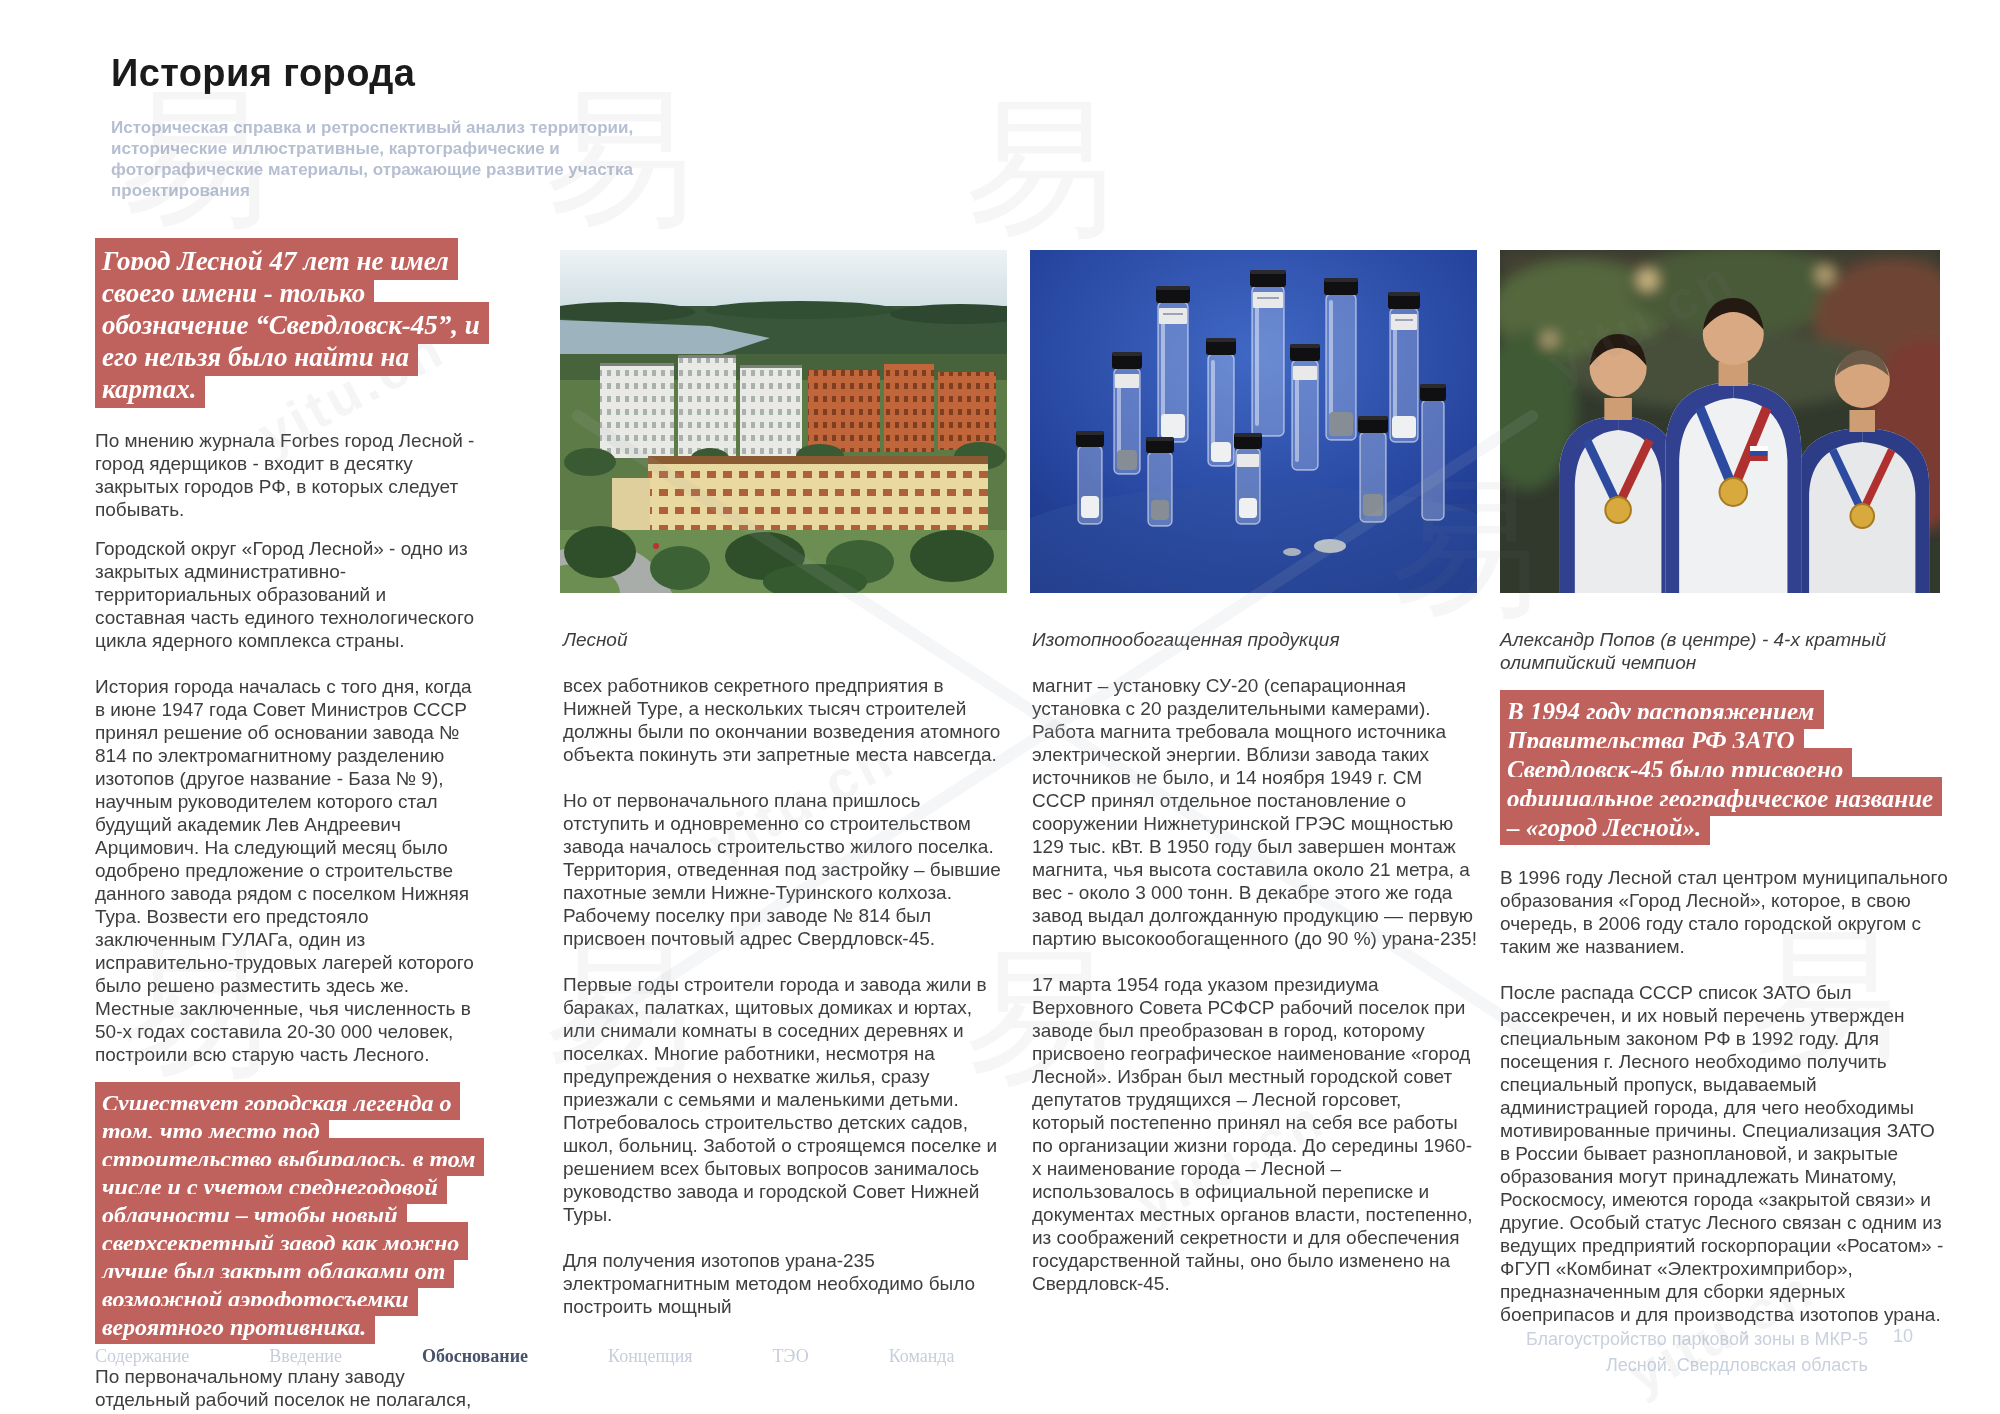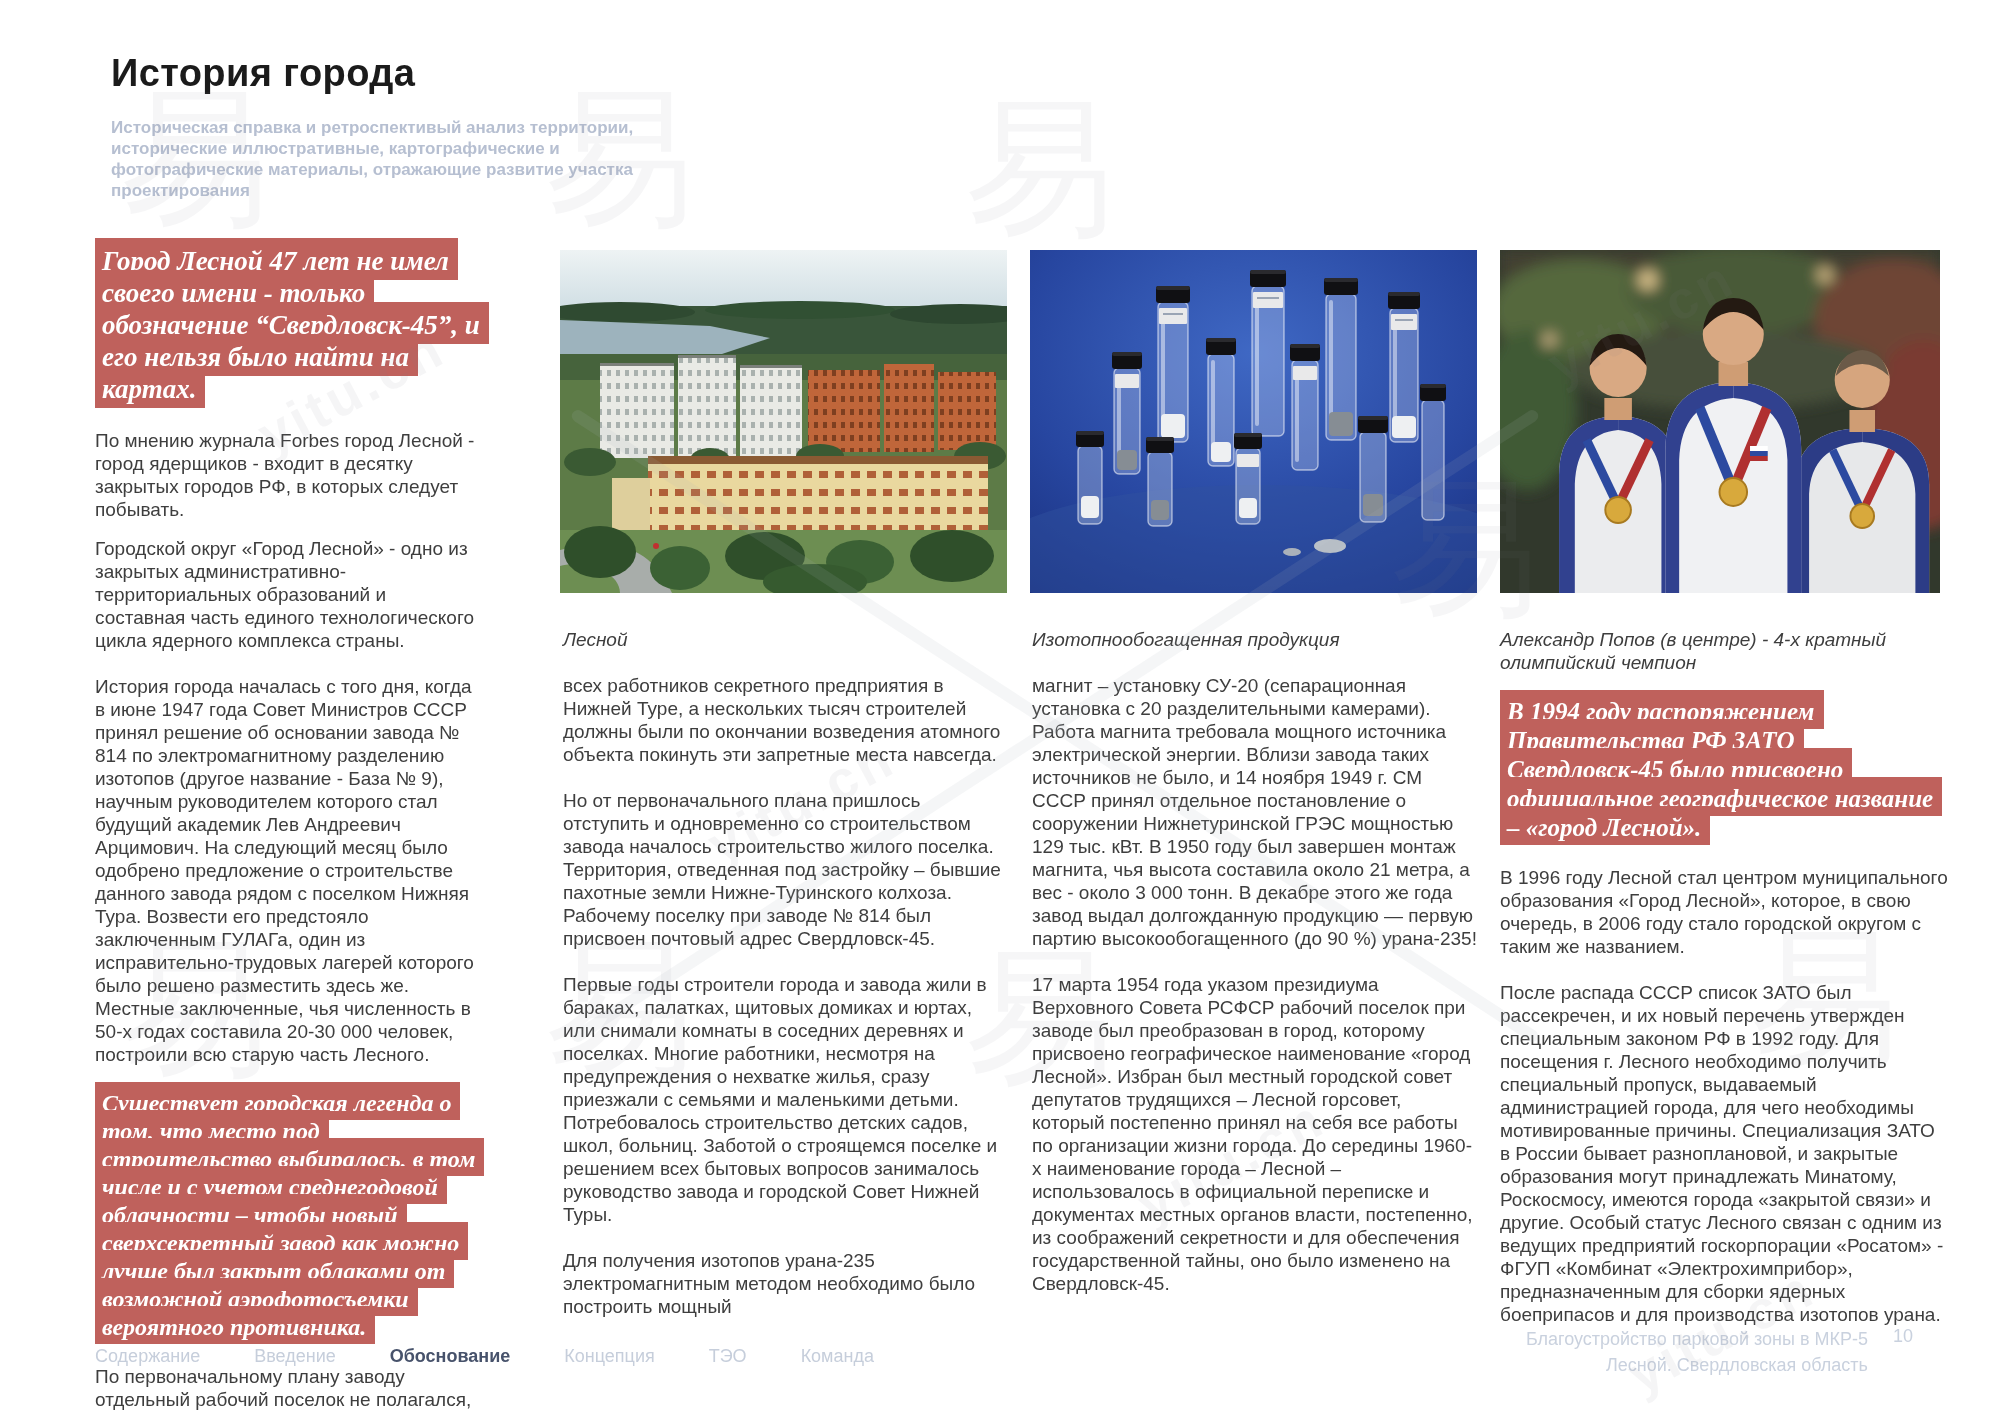--- a/index.html
+++ b/index.html
@@ -35,22 +35,22 @@
   #col4 { left:1500px;top:628px; width:448px; }
 
   
   .photo { position:absolute; top:250px; height:343px; overflow:hidden; background:#d8dde0; }
   #photo1 { left:560px;  width:447px; }
   #photo2 { left:1030px; width:447px; }
   #photo3 { left:1500px; width:440px; }
   .photo svg { display:block; width:100%; height:100%; }
 
   
-  .footer-nav { position:absolute; left:95px; top:1346px; display:flex; gap:54px;
-                font-size:18px; color:#c6cedb; }
+  .footer-nav { position:absolute; left:95px; top:1346px; display:flex; gap:80px;
+                font-size:18px; color:#c6cedb;font-family:Liberation Serif, serif; }
   .footer-nav .nav-item { cursor:pointer; white-space:nowrap; }
   .footer-nav .active { color:#47526b; font-weight:700; }
   .footer-meta { position:absolute; top:1326px; right:132px; text-align:right;
                  font-size:18px; line-height:26px; color:#c9d1de; }
   .page-number { position:absolute; top:1326px; left:1893px; font-size:18px; color:#c9d1de; }
 
   
   .watermarks { position:absolute; inset:0; pointer-events:none; z-index:6; }
   .wm { position:absolute; font-family:"DejaVu Serif", serif; font-size:150px;
         color:rgba(125,132,145,0.07); }

